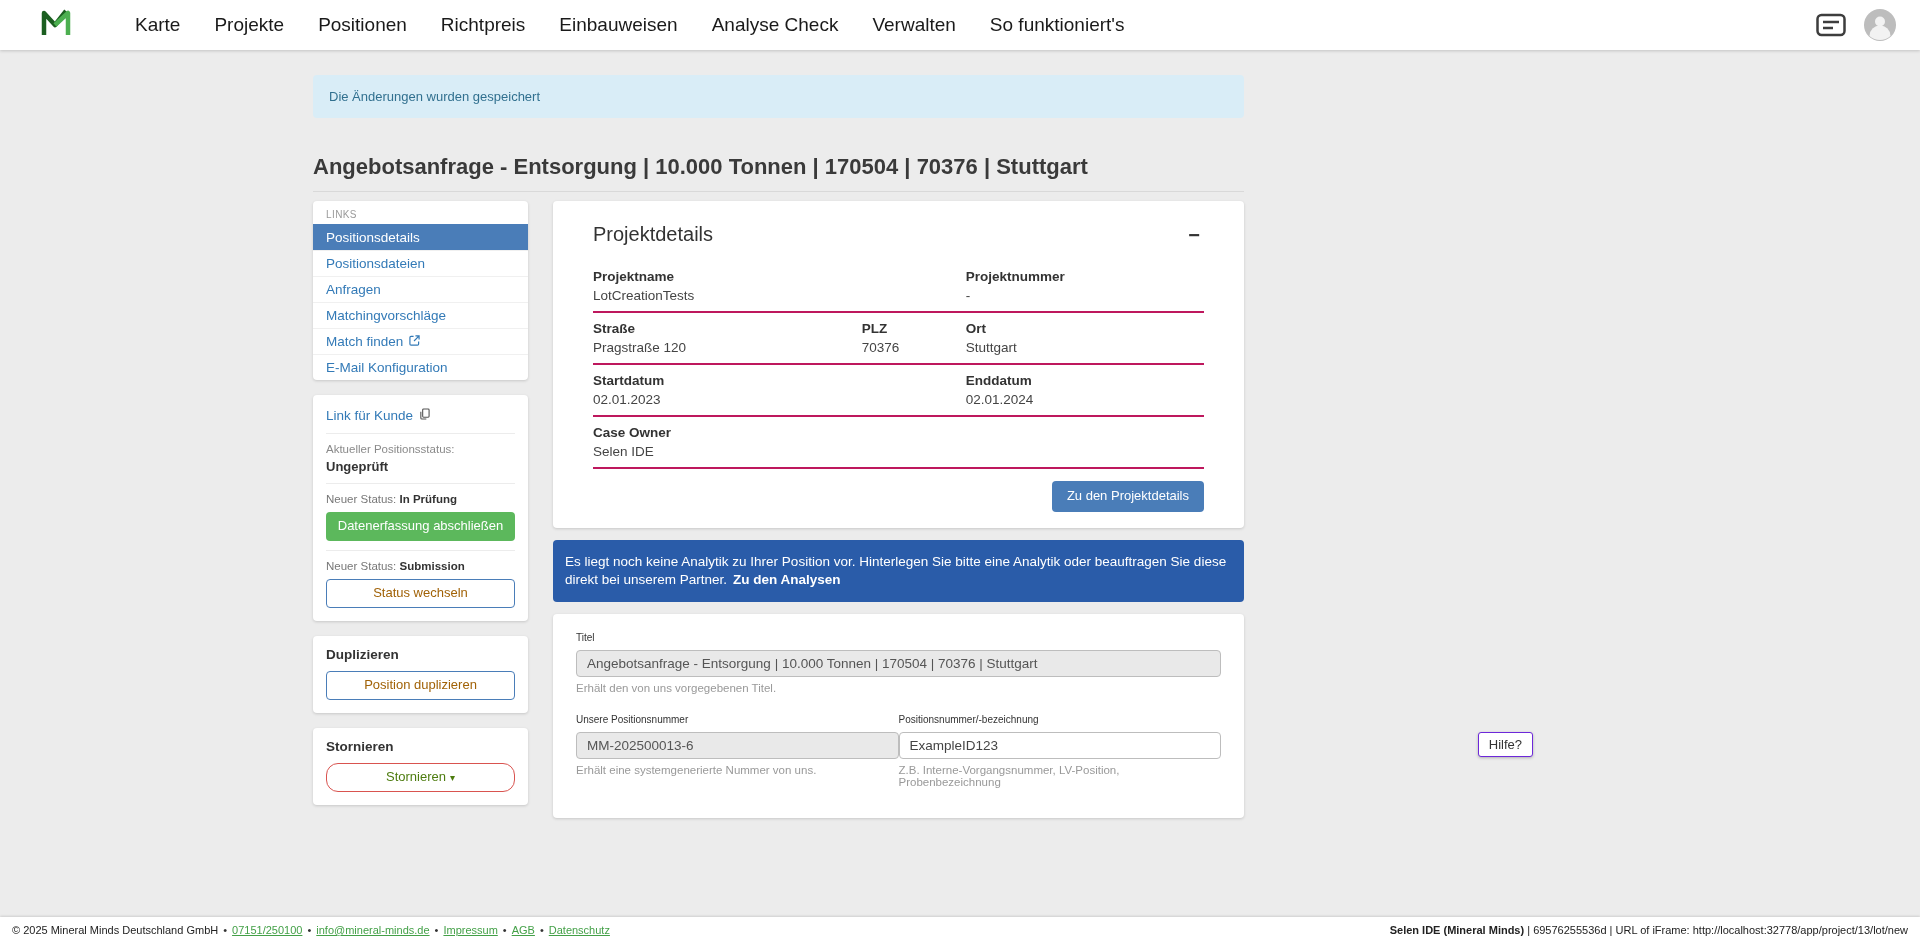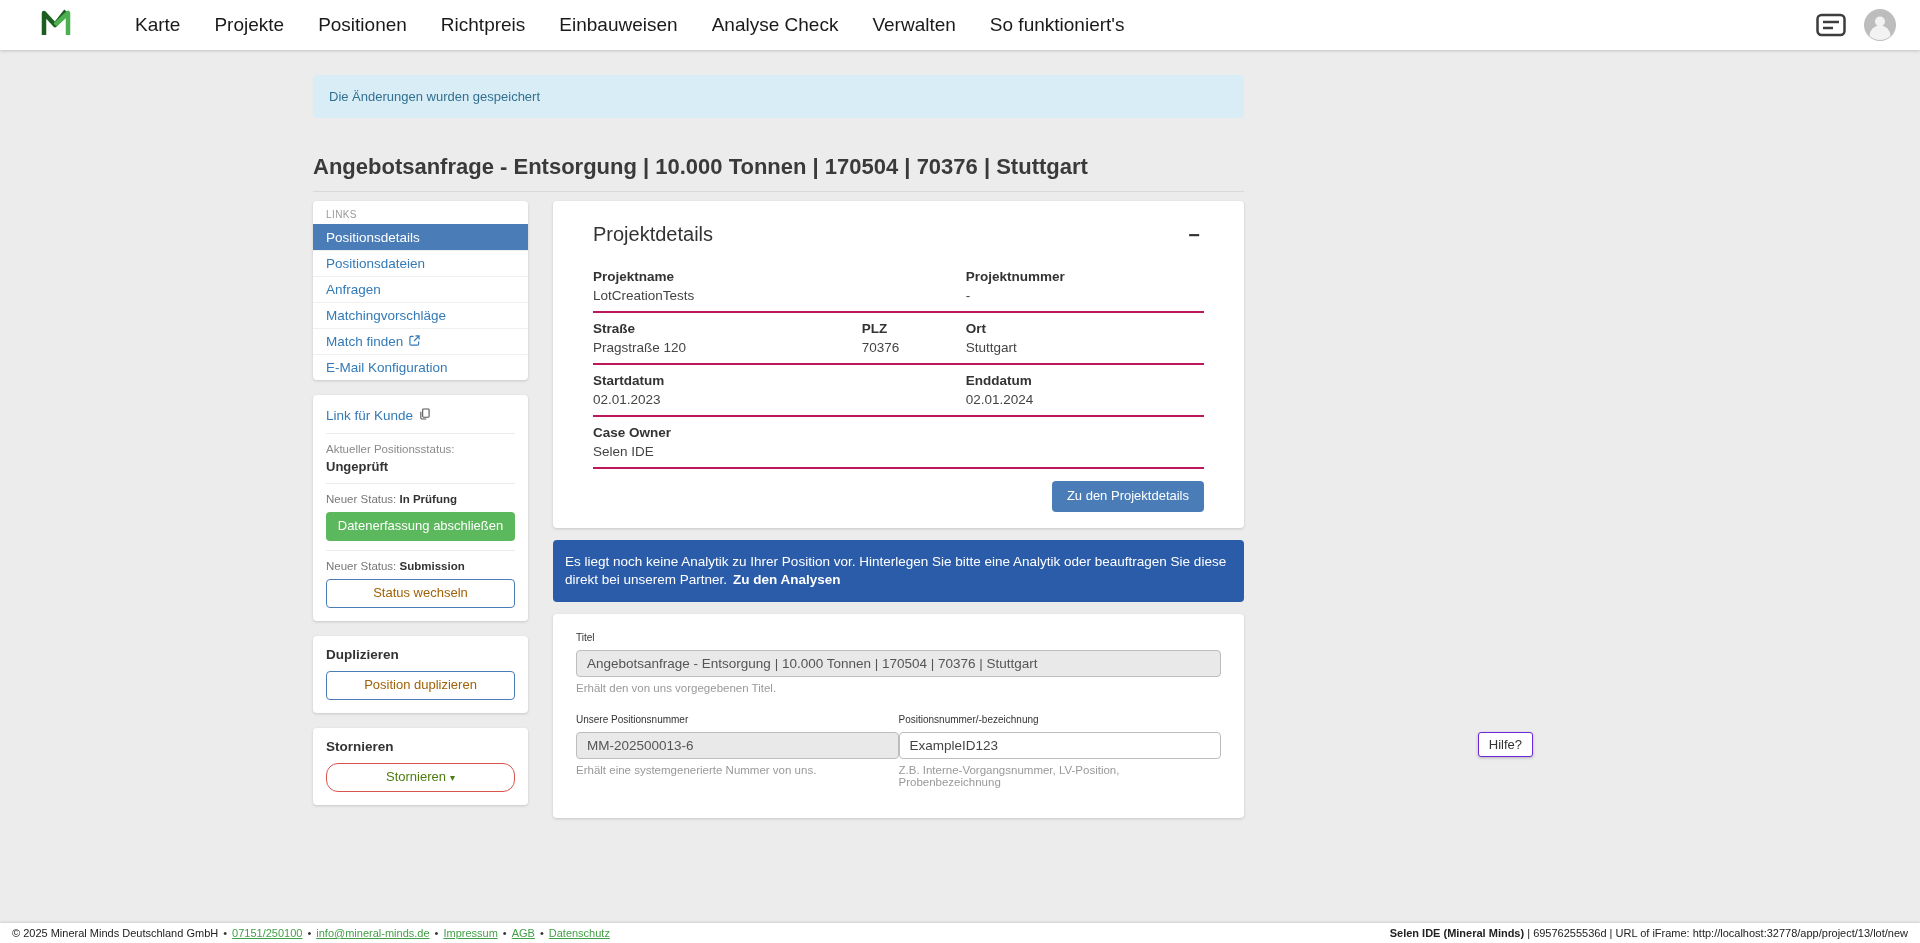--- a/index.html
+++ b/index.html
@@ -127,21 +127,21 @@
   
   .help-btn {
     position: absolute; top: 682px; right: 24px;
     background: #fff; border: 1px solid #6d28d9; border-radius: 3px;
     padding: 4px 10px; font-size: 13px; color: #333; font-family: inherit;
     box-shadow: 0 1px 3px rgba(0,0,0,.25); cursor: pointer;
   }
 
   
   .footer {
-    position: fixed; left: 0; bottom: 0; width: 1920px; height: 20px;
+    position: fixed; left: 0; bottom: 0; width: 1920px; height: 26px;
     background: #fff; display: flex; align-items: center; justify-content: space-between;
     padding: 0 12px; font-size: 11px; color: #222;
     box-shadow: 0 -1px 2px rgba(0,0,0,.12); z-index: 40;
   }
   .footer-left { display: flex; align-items: center; gap: 5px; white-space: nowrap; }
   .footer-link { color: #43a047; text-decoration: underline; cursor: pointer; }
   .dot { color: #333; }
   .footer-right { white-space: nowrap; }
 </style>
 </head>

